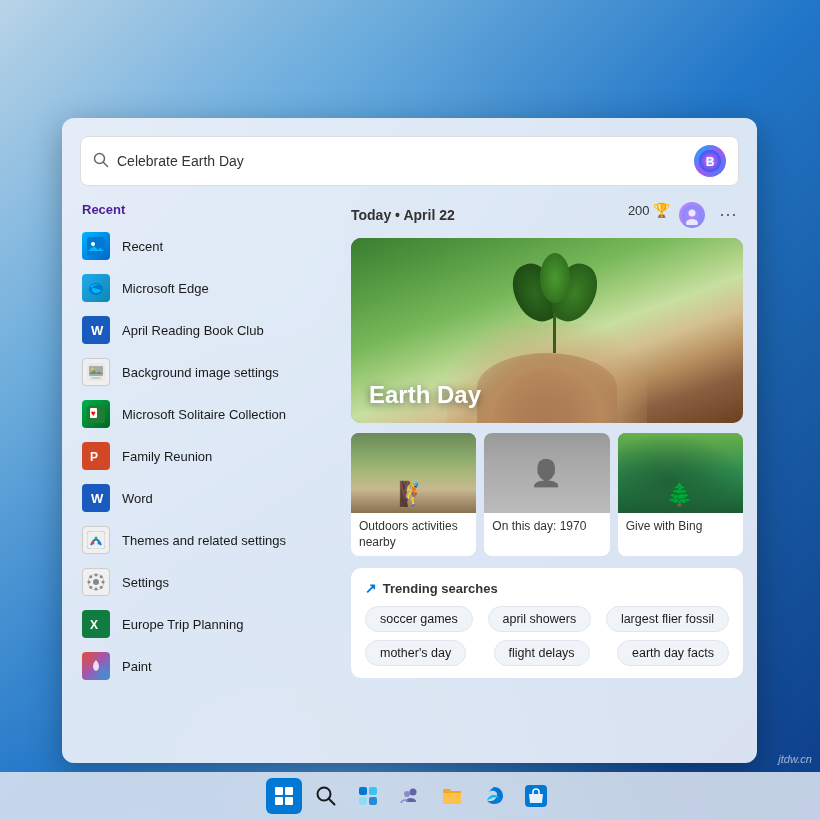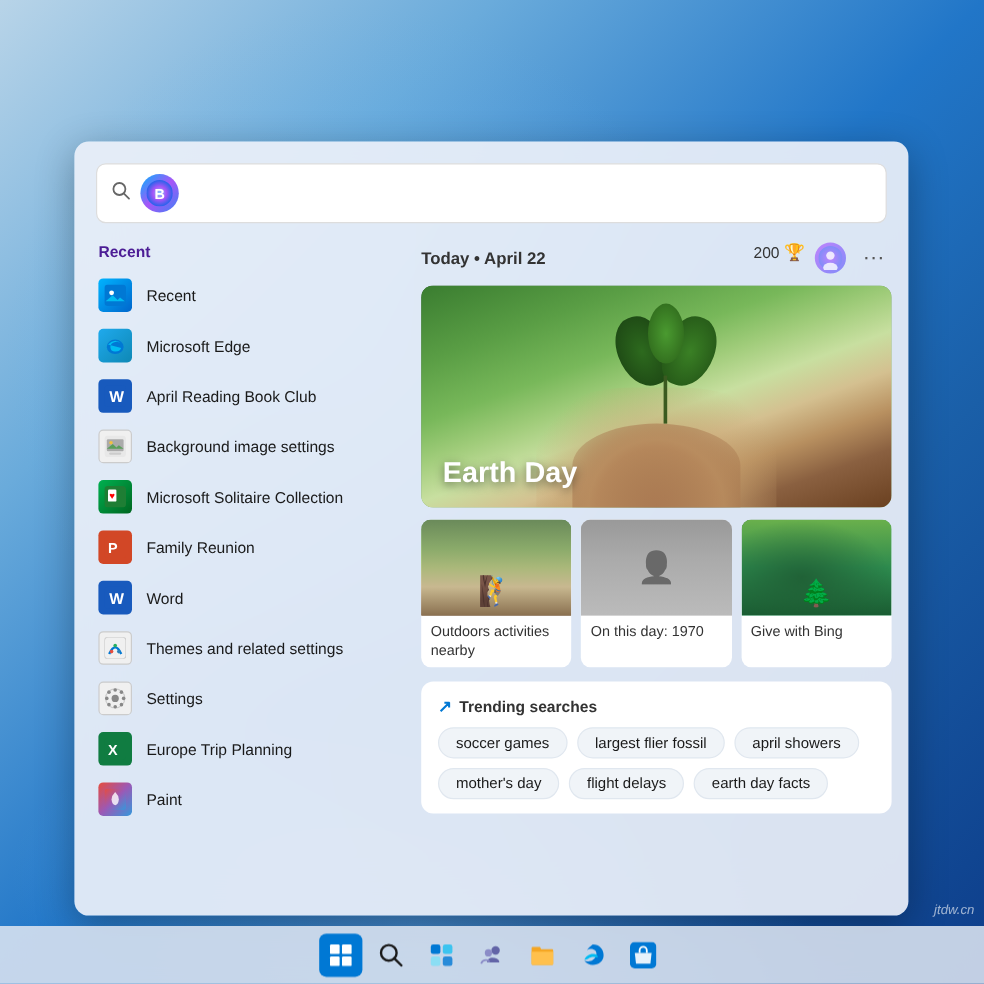--- a/index.html
+++ b/index.html
@@ -263,20 +263,21 @@
       font-size: 13px;
       font-weight: 600;
       color: #333;
       margin-bottom: 10px;
     }
     .trending-arrow { color: #0078d4; font-size: 14px; }
     .trending-tags {
       display: flex;
       flex-wrap: wrap;
       gap: 8px;
+      justify-content: space-between;
     }
     .tag {
       background: #f0f4f8;
       border-radius: 20px;
       padding: 5px 14px;
       font-size: 12.5px;
       color: #1a1a1a;
       cursor: pointer;
       border: 1px solid #e0e7ef;
     }
@@ -331,20 +332,21 @@
 
 <div class="start-menu">
 
   <div class="search-bar">
     <span class="search-icon-wrap">
       <svg width="16" height="16" viewBox="0 0 16 16" fill="none">
         <circle cx="6.5" cy="6.5" r="5" stroke="#666" stroke-width="1.5"></circle>
         <line x1="10.5" y1="10.5" x2="14.5" y2="14.5" stroke="#666" stroke-width="1.5" stroke-linecap="round"></line>
       </svg>
     </span>
+    <input class="search-input" type="text" value="Celebrate Earth Day" placeholder="Celebrate Earth Day" style="">
     <div class="search-logo">
       <svg width="22" height="22" viewBox="0 0 22 22">
         <defs>
           <radialGradient id="bg" cx="50%" cy="50%" r="50%">
             <stop offset="0%" stop-color="#7dd3fc"></stop>
             <stop offset="50%" stop-color="#a855f7"></stop>
             <stop offset="100%" stop-color="#2563eb"></stop>
           </radialGradient>
         </defs>
         <circle cx="11" cy="11" r="11" fill="url(#bg)"></circle>
@@ -569,22 +571,22 @@
         </div>
       </div>
 
       <div class="trending-section">
         <div class="trending-header">
           <span class="trending-arrow">↗</span>
           <span>Trending searches</span>
         </div>
         <div class="trending-tags">
           <span class="tag">soccer games</span>
+          <span class="tag">april showers</span>
           <span class="tag">largest flier fossil</span>
-          <span class="tag">april showers</span>
           <span class="tag">mother's day</span>
           <span class="tag">flight delays</span>
           <span class="tag">earth day facts</span>
         </div>
       </div>
 
     </div>
   </div>
 </div>
 

